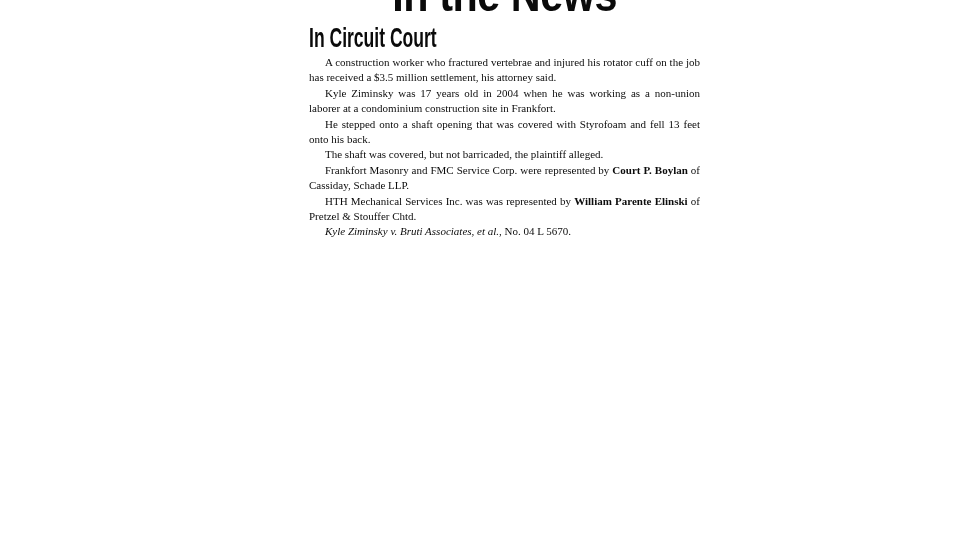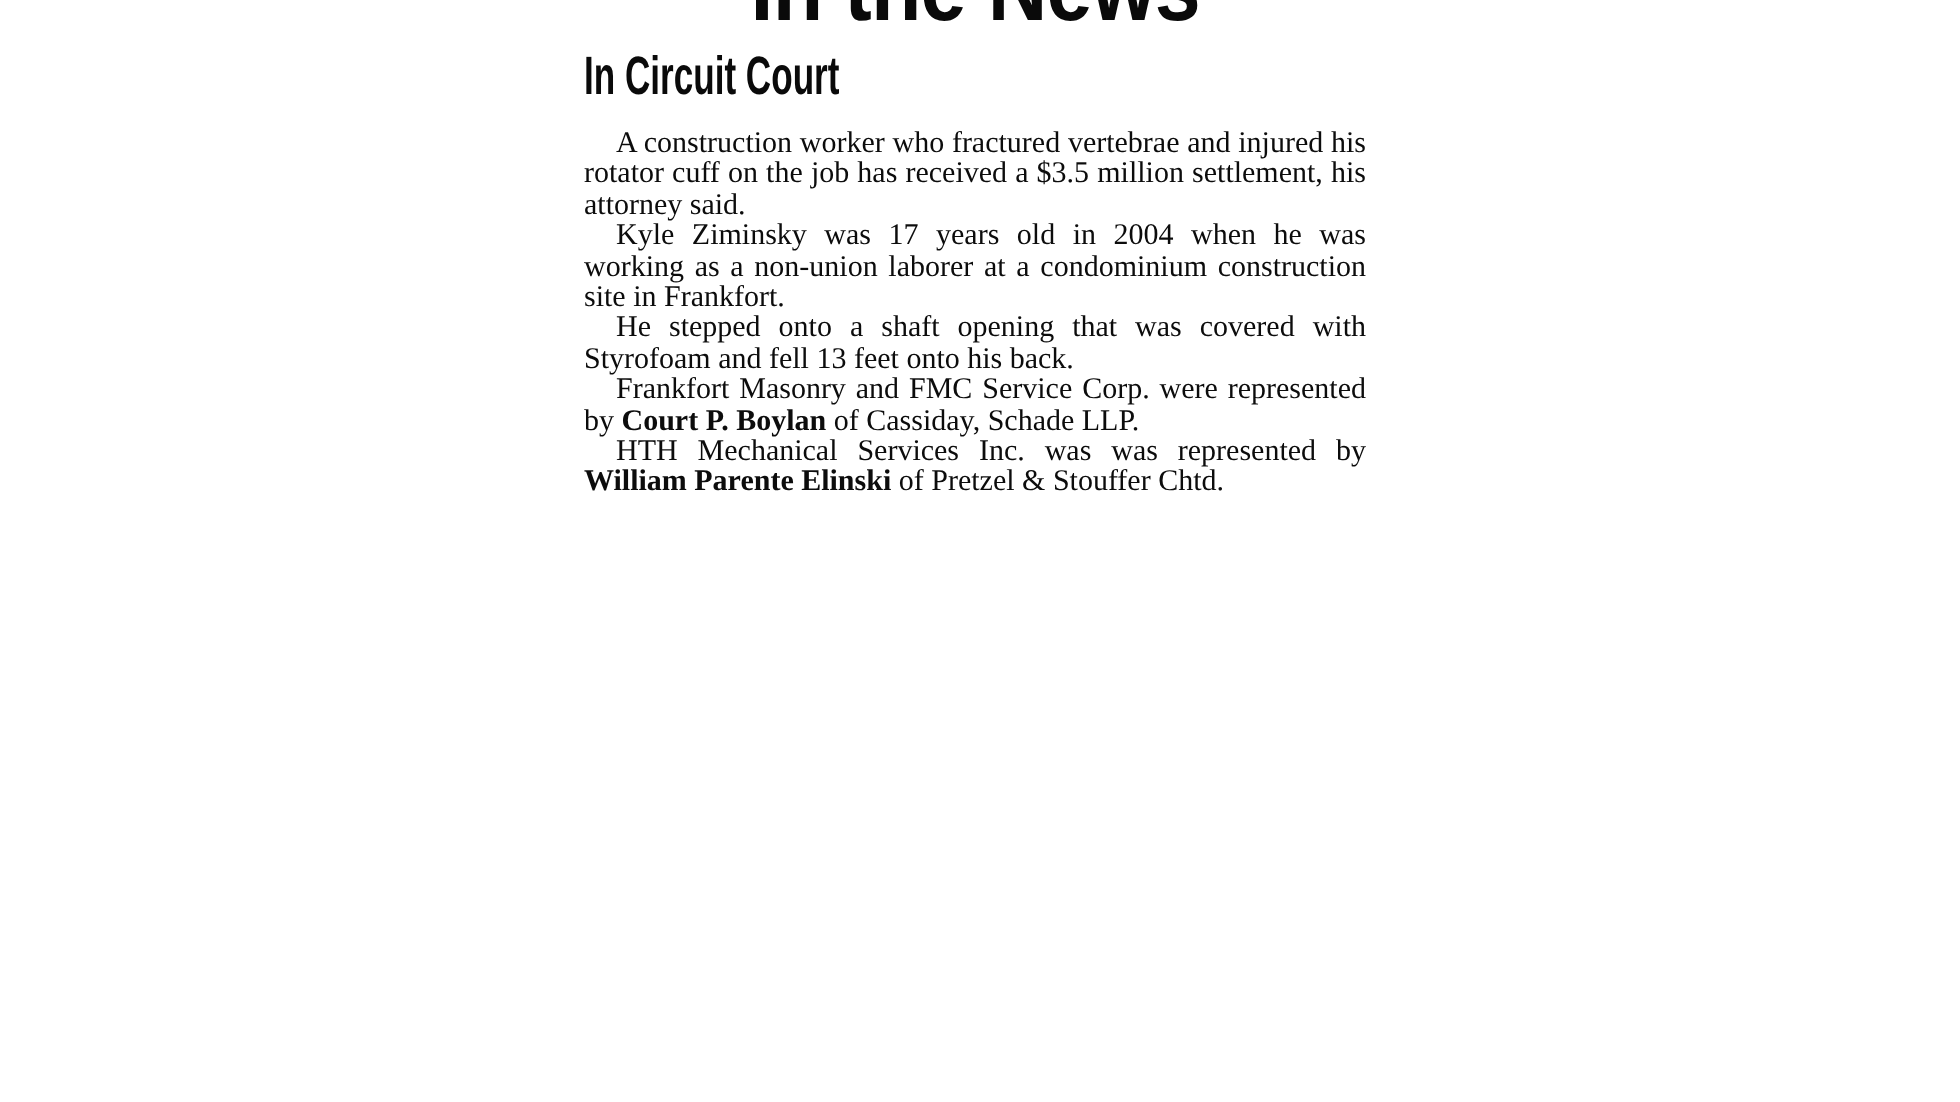--- a/index.html
+++ b/index.html
@@ -10,21 +10,21 @@
   body {
     width: 980px;
     height: 551px;
     overflow: hidden;
     position: relative;
     font-family: "Liberation Serif", "DejaVu Serif", serif;
     color: #0c0c0c;
   }
   .column {
     position: absolute;
-    left: 292px;
+    left: 309px;
     top: 0;
     width: 391px;
   }
   
   .headline-clip {
     position: relative;
     height: 13px;
     overflow: hidden;
   }
   .headline-inner {
@@ -53,22 +53,22 @@
     font-family: "Liberation Sans", "DejaVu Sans", sans-serif;
     font-weight: bold;
     font-size: 27px;
     line-height: 26px;
     white-space: nowrap;
     transform: scaleX(0.65);
     transform-origin: left center;
     color: #0a0a0a;
   }
   .article-body {
-    margin-top: 14px;
-    font-size: 15px;
+    margin-top: 4px;
+    font-size: 11px;
     line-height: 15.4px;
   }
   .article-body p {
     margin: 0;
     text-indent: 16px;
     text-align: justify;
   }
   .article-body .b { font-weight: bold; }
   .article-body .i { font-style: italic; }
 </style>
@@ -82,17 +82,19 @@
       <h1>In the News</h1>
     </div>
   </div>
 
   <h2 class="section-heading">In Circuit Court</h2>
 
   <div class="article-body" id="article-body">
       <p><span>A construction worker who fractured vertebrae and injured his rotator cuff on the job has received a $3.5 million settlement, his attorney said.</span></p>
       <p><span>Kyle Ziminsky was 17 years old in 2004 when he was working as a non-union laborer at a condominium construction site in Frankfort.</span></p>
       <p><span>He stepped onto a shaft opening that was covered with Styrofoam and fell 13 feet onto his back.</span></p>
+      <p><span>The shaft was covered, but not barricaded, the plaintiff alleged.</span></p>
       <p><span>Frankfort Masonry and FMC Service Corp. were represented by </span><span class="b">Court P. Boylan</span><span> of Cassiday, Schade LLP.</span></p>
       <p><span>HTH Mechanical Services Inc. was was represented by </span><span class="b">William Parente Elinski</span><span> of Pretzel &amp; Stouffer Chtd.</span></p>
+      <p><span class="i">Kyle Ziminsky v. Bruti Associates, et al.</span><span>, No. 04 L 5670.</span></p>
     </div>
 
 </div>
 
 </body></html>

